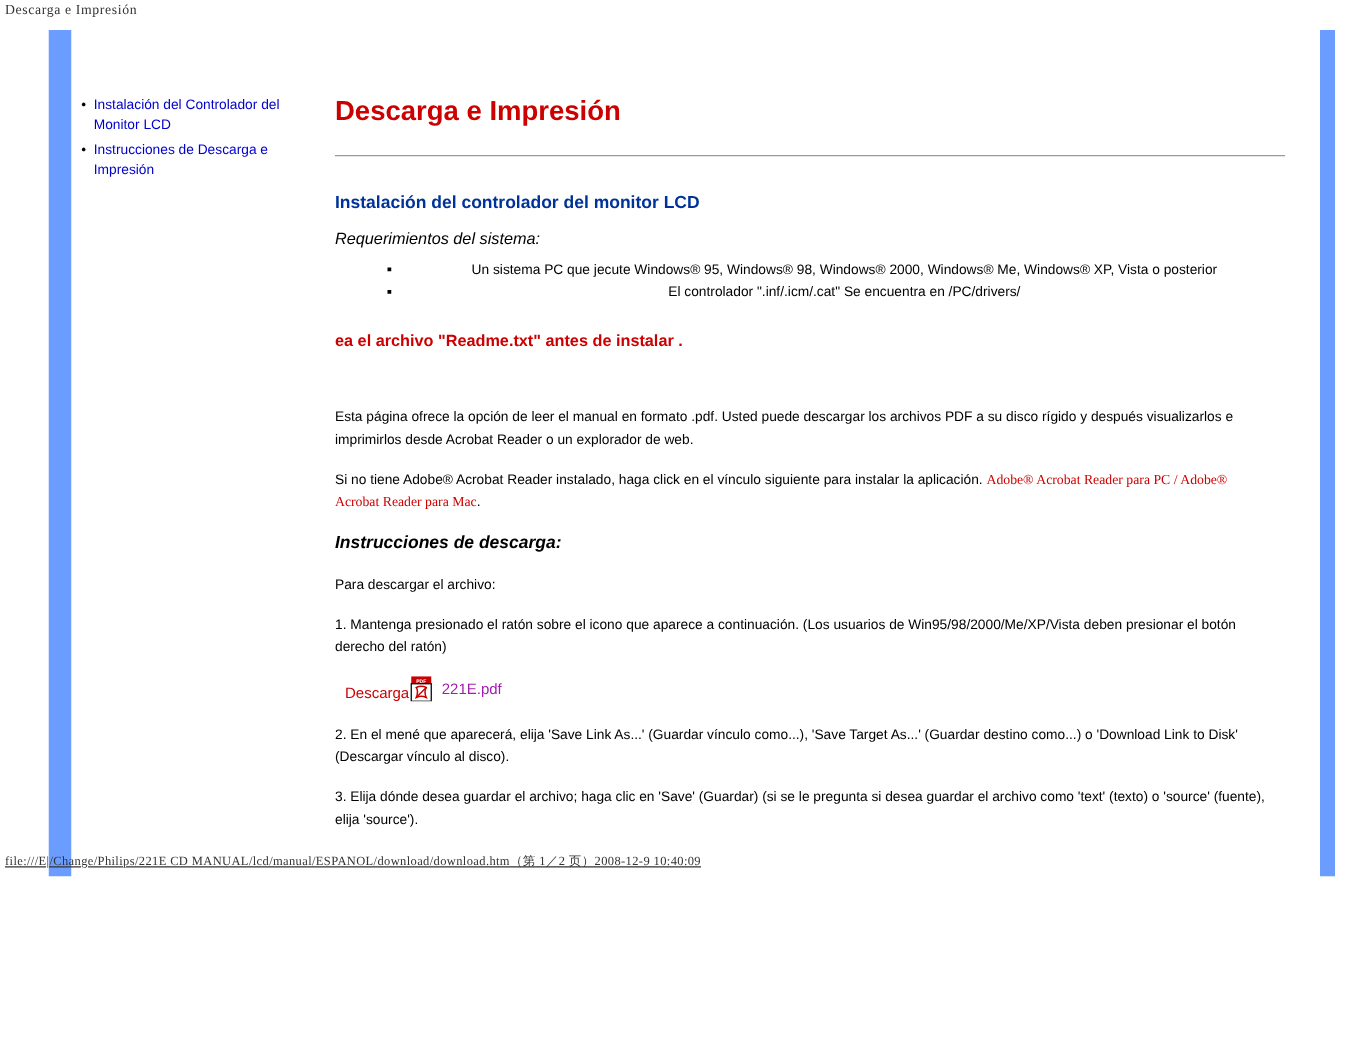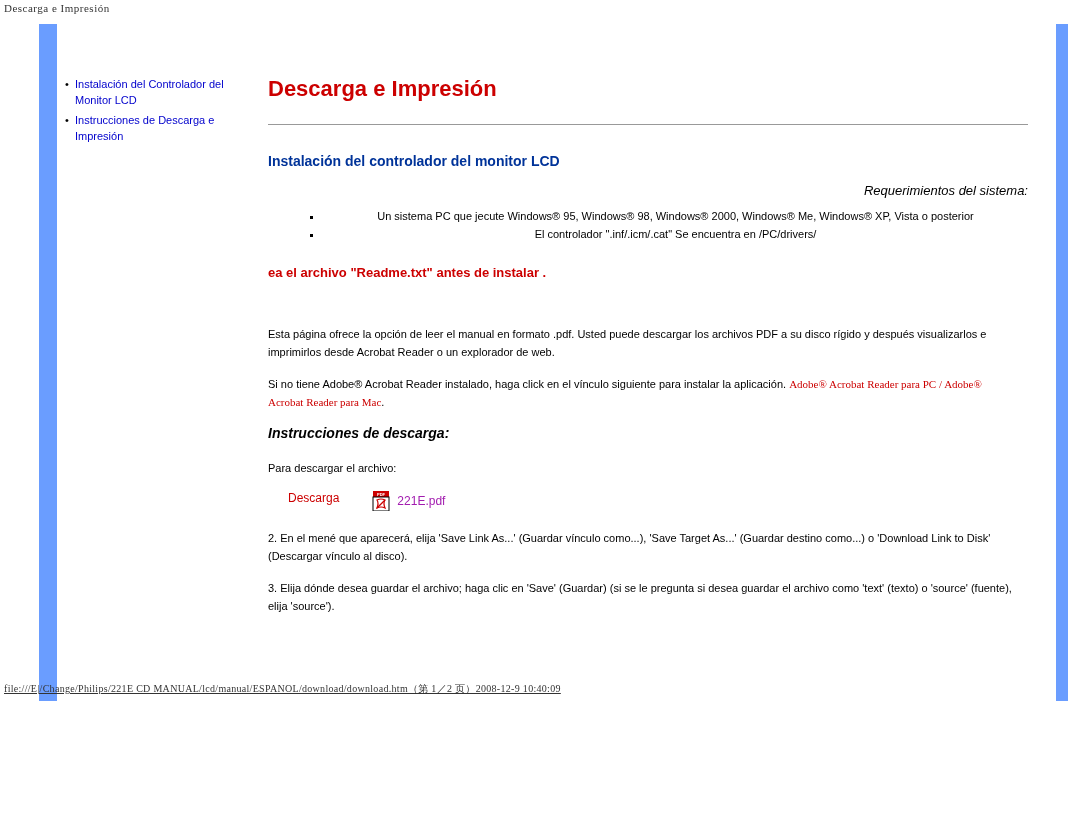--- a/index.html
+++ b/index.html
@@ -8,29 +8,29 @@
   .blue-left{position:absolute;left:39px;top:24px;width:18px;height:795px;background:#6a9dff;}
   .blue-right{position:absolute;left:1056px;top:24px;width:12px;height:795px;background:#6a9dff;}
   .nav{position:absolute;left:65px;top:76px;width:190px;}
   .nav-item{display:flex;font-size:11px;color:#0000cc;margin-bottom:4px;line-height:16px;}
   .nav-bullet{flex:0 0 10px;color:#000;}
   .nav-link{color:#0000cc;cursor:pointer;text-decoration:none;}
   .content{position:absolute;left:268px;top:76px;width:760px;}
   .h1{color:#cc0000;font-size:22px;font-weight:bold;margin:0 0 22px 0;}
   .hr{border:none;border-top:1px solid #999;margin:0 0 28px 0;width:100%;}
   .h2{color:#003399;font-size:14px;font-weight:bold;margin:0 0 14px 0;}
-  .ital{font-style:italic;font-size:13px;margin:0 0 10px 0;text-align:right;}
+  .ital{font-style:italic;font-size:13px;margin:0 0 10px 0;}
   .ul-req{margin:0;padding:0 0 0 55px;font-size:11px;line-height:17px;color:#000;text-align:center;}
   .ul-req li{margin-bottom:1px;list-style:square;font-size:11px;}
   .red-bold{color:#cc0000;font-size:13px;font-weight:bold;margin:22px 0 45px 0;}
   .para{font-size:11px;line-height:18px;margin:0 0 14px 0;color:#000;max-width:750px;}
   .inline-red{color:#cc0000;font-family:Liberation Serif, serif;}
   .inline-red a{color:#cc0000;text-decoration:none;cursor:pointer;}
   .sec-ital{font-style:italic;font-size:14px;font-weight:bold;color:#000;margin:9px 0 18px 0;}
-  .dl-row{display:flex;align-items:flex-start;gap:32px;margin:12px 0 18px 20px;}
+  .dl-row{display:flex;align-items:flex-end;margin:12px 0 18px 8px;}
   .pdf-icon{width:20px;height:20px;display:inline-block;position:relative;}
   .pdf-icon svg{width:20px;height:20px;display:block;}
   .dl-label{font-size:12px;color:#cc0000;}
   .dl-link{font-size:12px;color:#a21caf;cursor:pointer;text-decoration:none;}
   .dl-link-wrap{display:flex;align-items:center;gap:6px;}
   .footer{position:absolute;left:4px;bottom:5px;font-family:"Times New Roman",serif;font-size:10px;color:#333;letter-spacing:0.3px;text-decoration:underline;}
 </style>
 </head>
 <body>
 
@@ -62,20 +62,21 @@
     </ul>
     <div class="red-bold">ea el archivo "Readme.txt" antes de instalar .</div>
 
     <p class="para">Esta página ofrece la opción de leer el manual en formato .pdf. Usted puede descargar los archivos PDF a su disco rígido y después visualizarlos e imprimirlos desde Acrobat Reader o un explorador de web.</p>
     <p class="para">
       <span>Si no tiene Adobe® Acrobat Reader instalado, haga click en el vínculo siguiente para instalar la aplicación. </span><span class="inline-red"><a>Adobe® Acrobat Reader para PC</a></span><span class="inline-red"> / </span><span class="inline-red"><a>Adobe® Acrobat Reader para Mac</a></span><span>.</span>
     </p>
 
     <div class="sec-ital">Instrucciones de descarga:</div>
     <p class="para">Para descargar el archivo:</p>
+    <p class="para">1. Mantenga presionado el ratón sobre el icono que aparece a continuación. (Los usuarios de Win95/98/2000/Me/XP/Vista deben presionar el botón derecho del ratón)</p>
 
     <div class="dl-row">
       <span class="dl-label">Descarga</span>
       <span class="dl-link-wrap">
         <span class="pdf-icon">
           <svg viewBox="0 0 20 20">
             <rect x="2" y="0" width="16" height="6" fill="#cc0000"></rect>
             <text x="10" y="5" font-size="4" fill="#fff" text-anchor="middle" font-family="Arial" font-weight="bold">PDF</text>
             <rect x="2" y="6" width="16" height="14" fill="#fff" stroke="#000" stroke-width="1"></rect>
             <path d="M6 9 Q10 7 14 9 Q12 12 14 17 Q10 15 6 17 Q8 12 6 9 Z" fill="none" stroke="#cc0000" stroke-width="1.2"></path>

